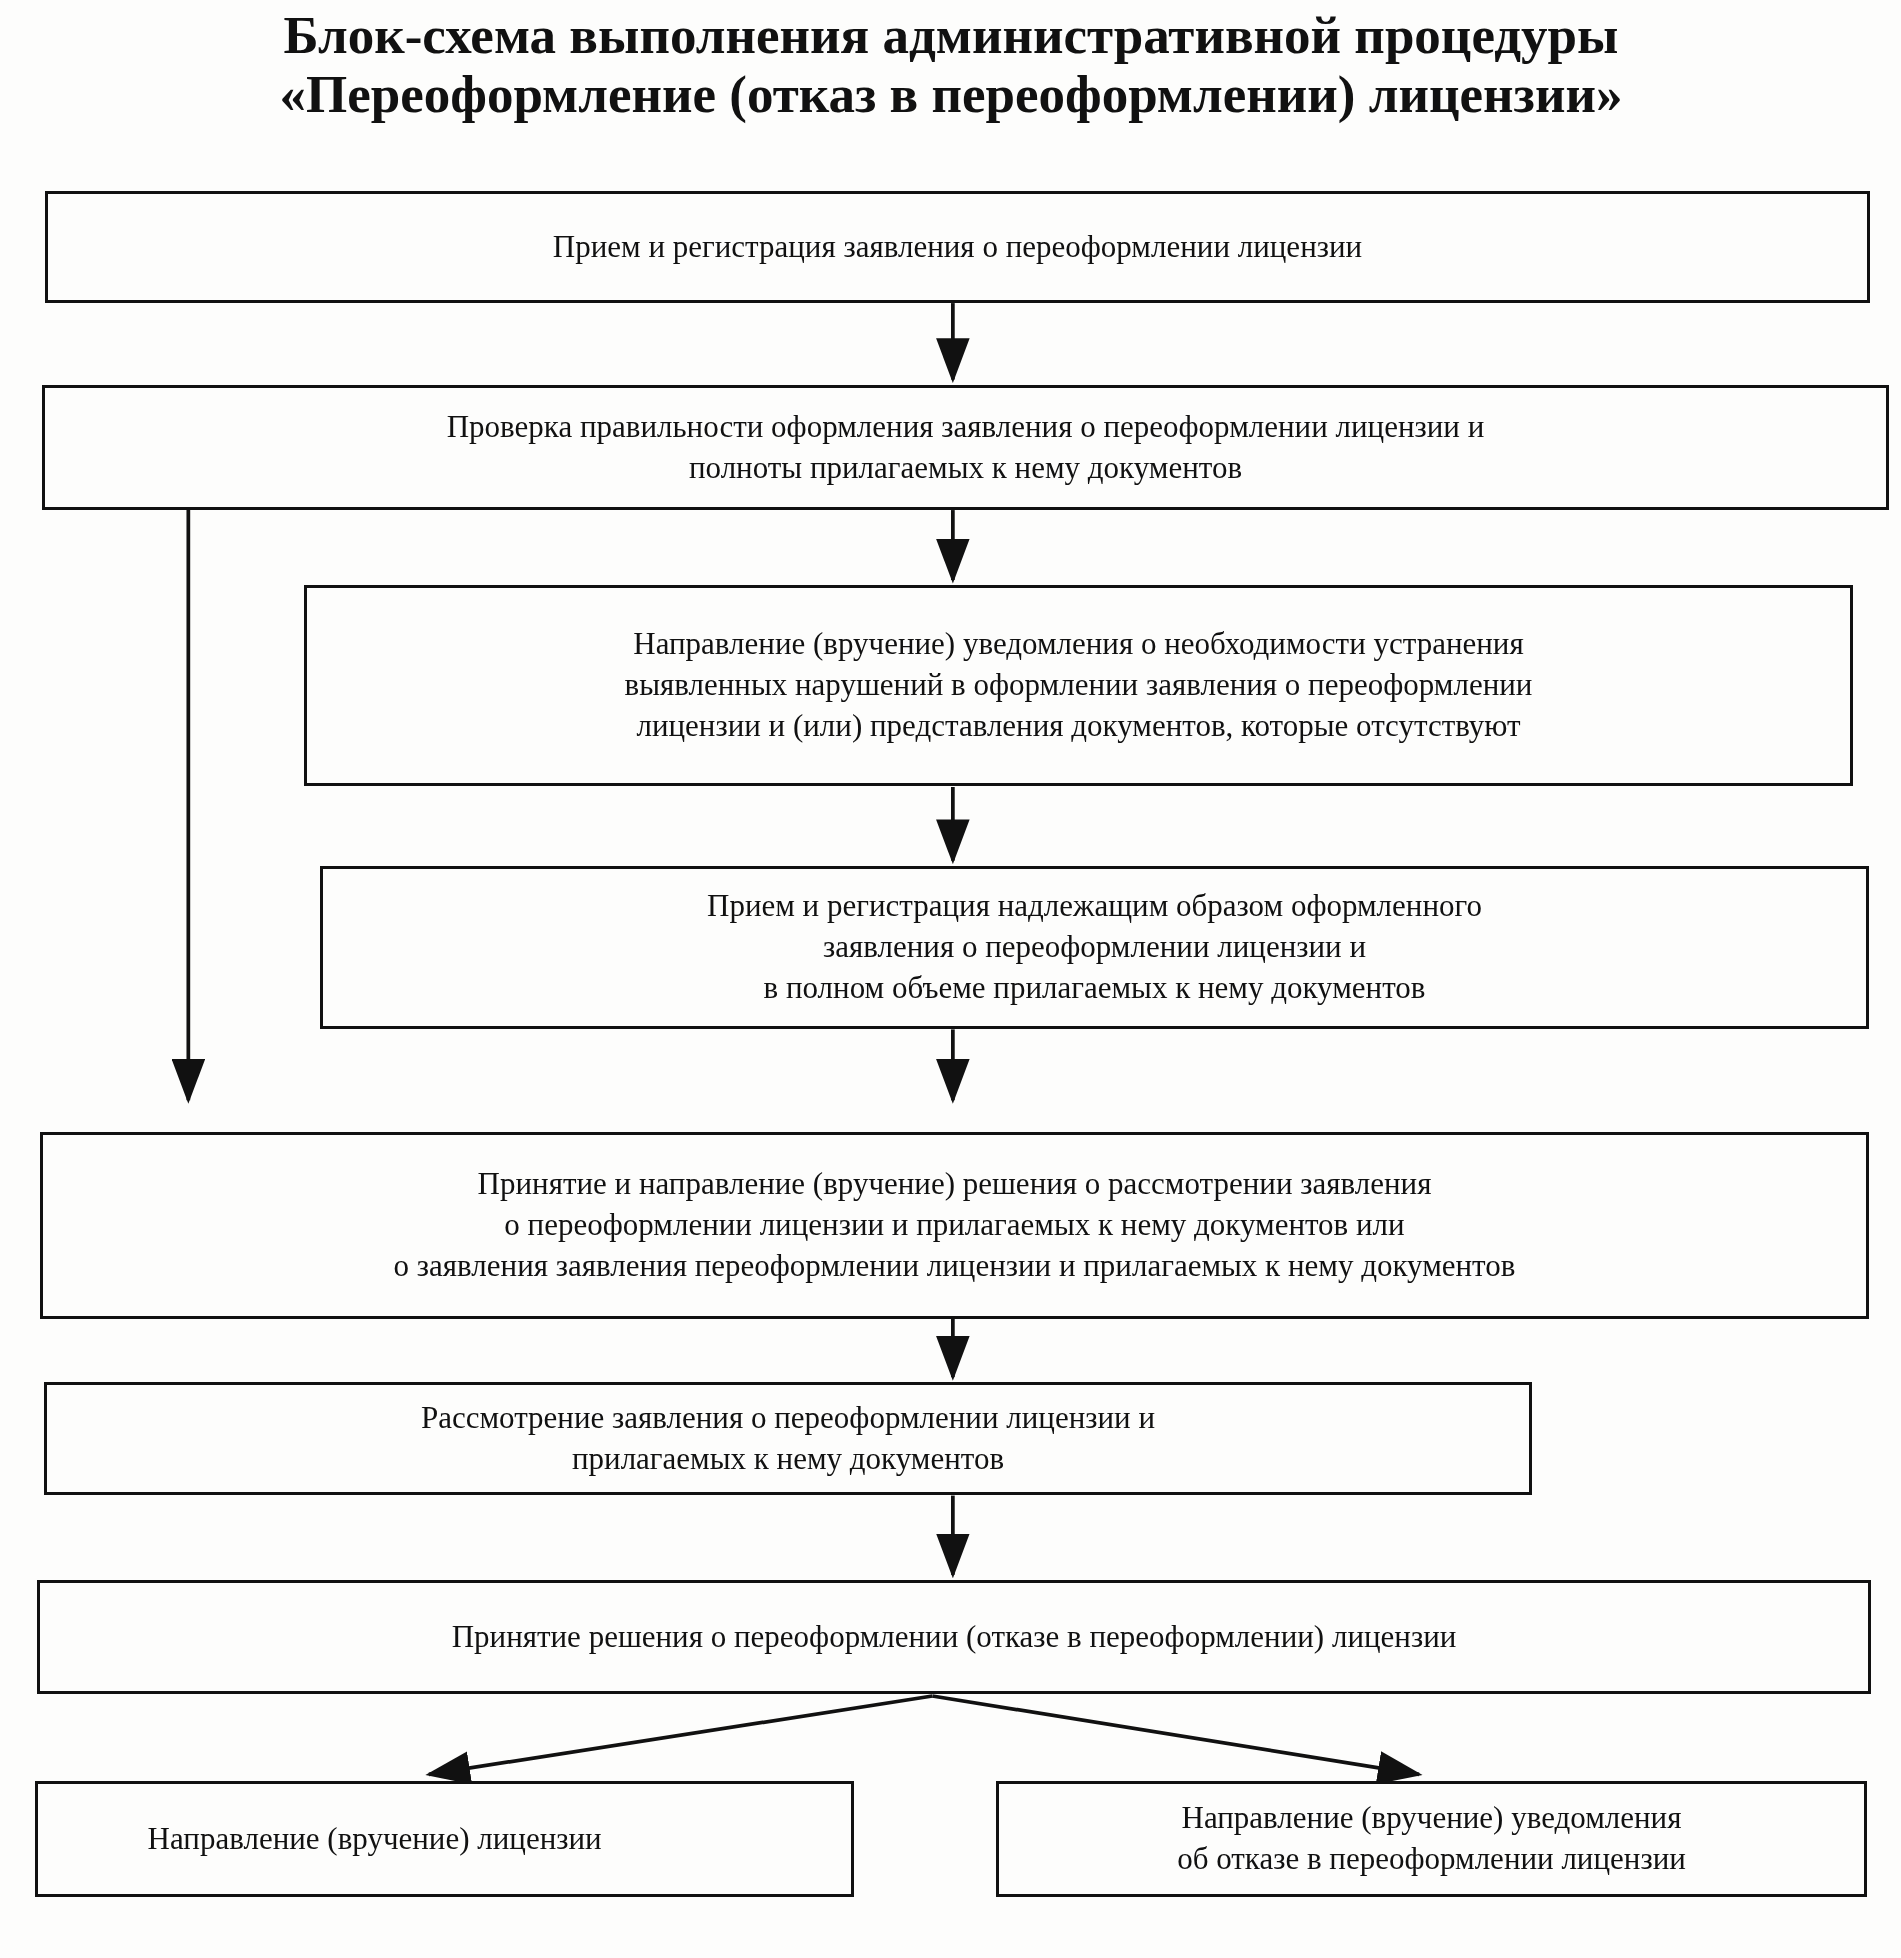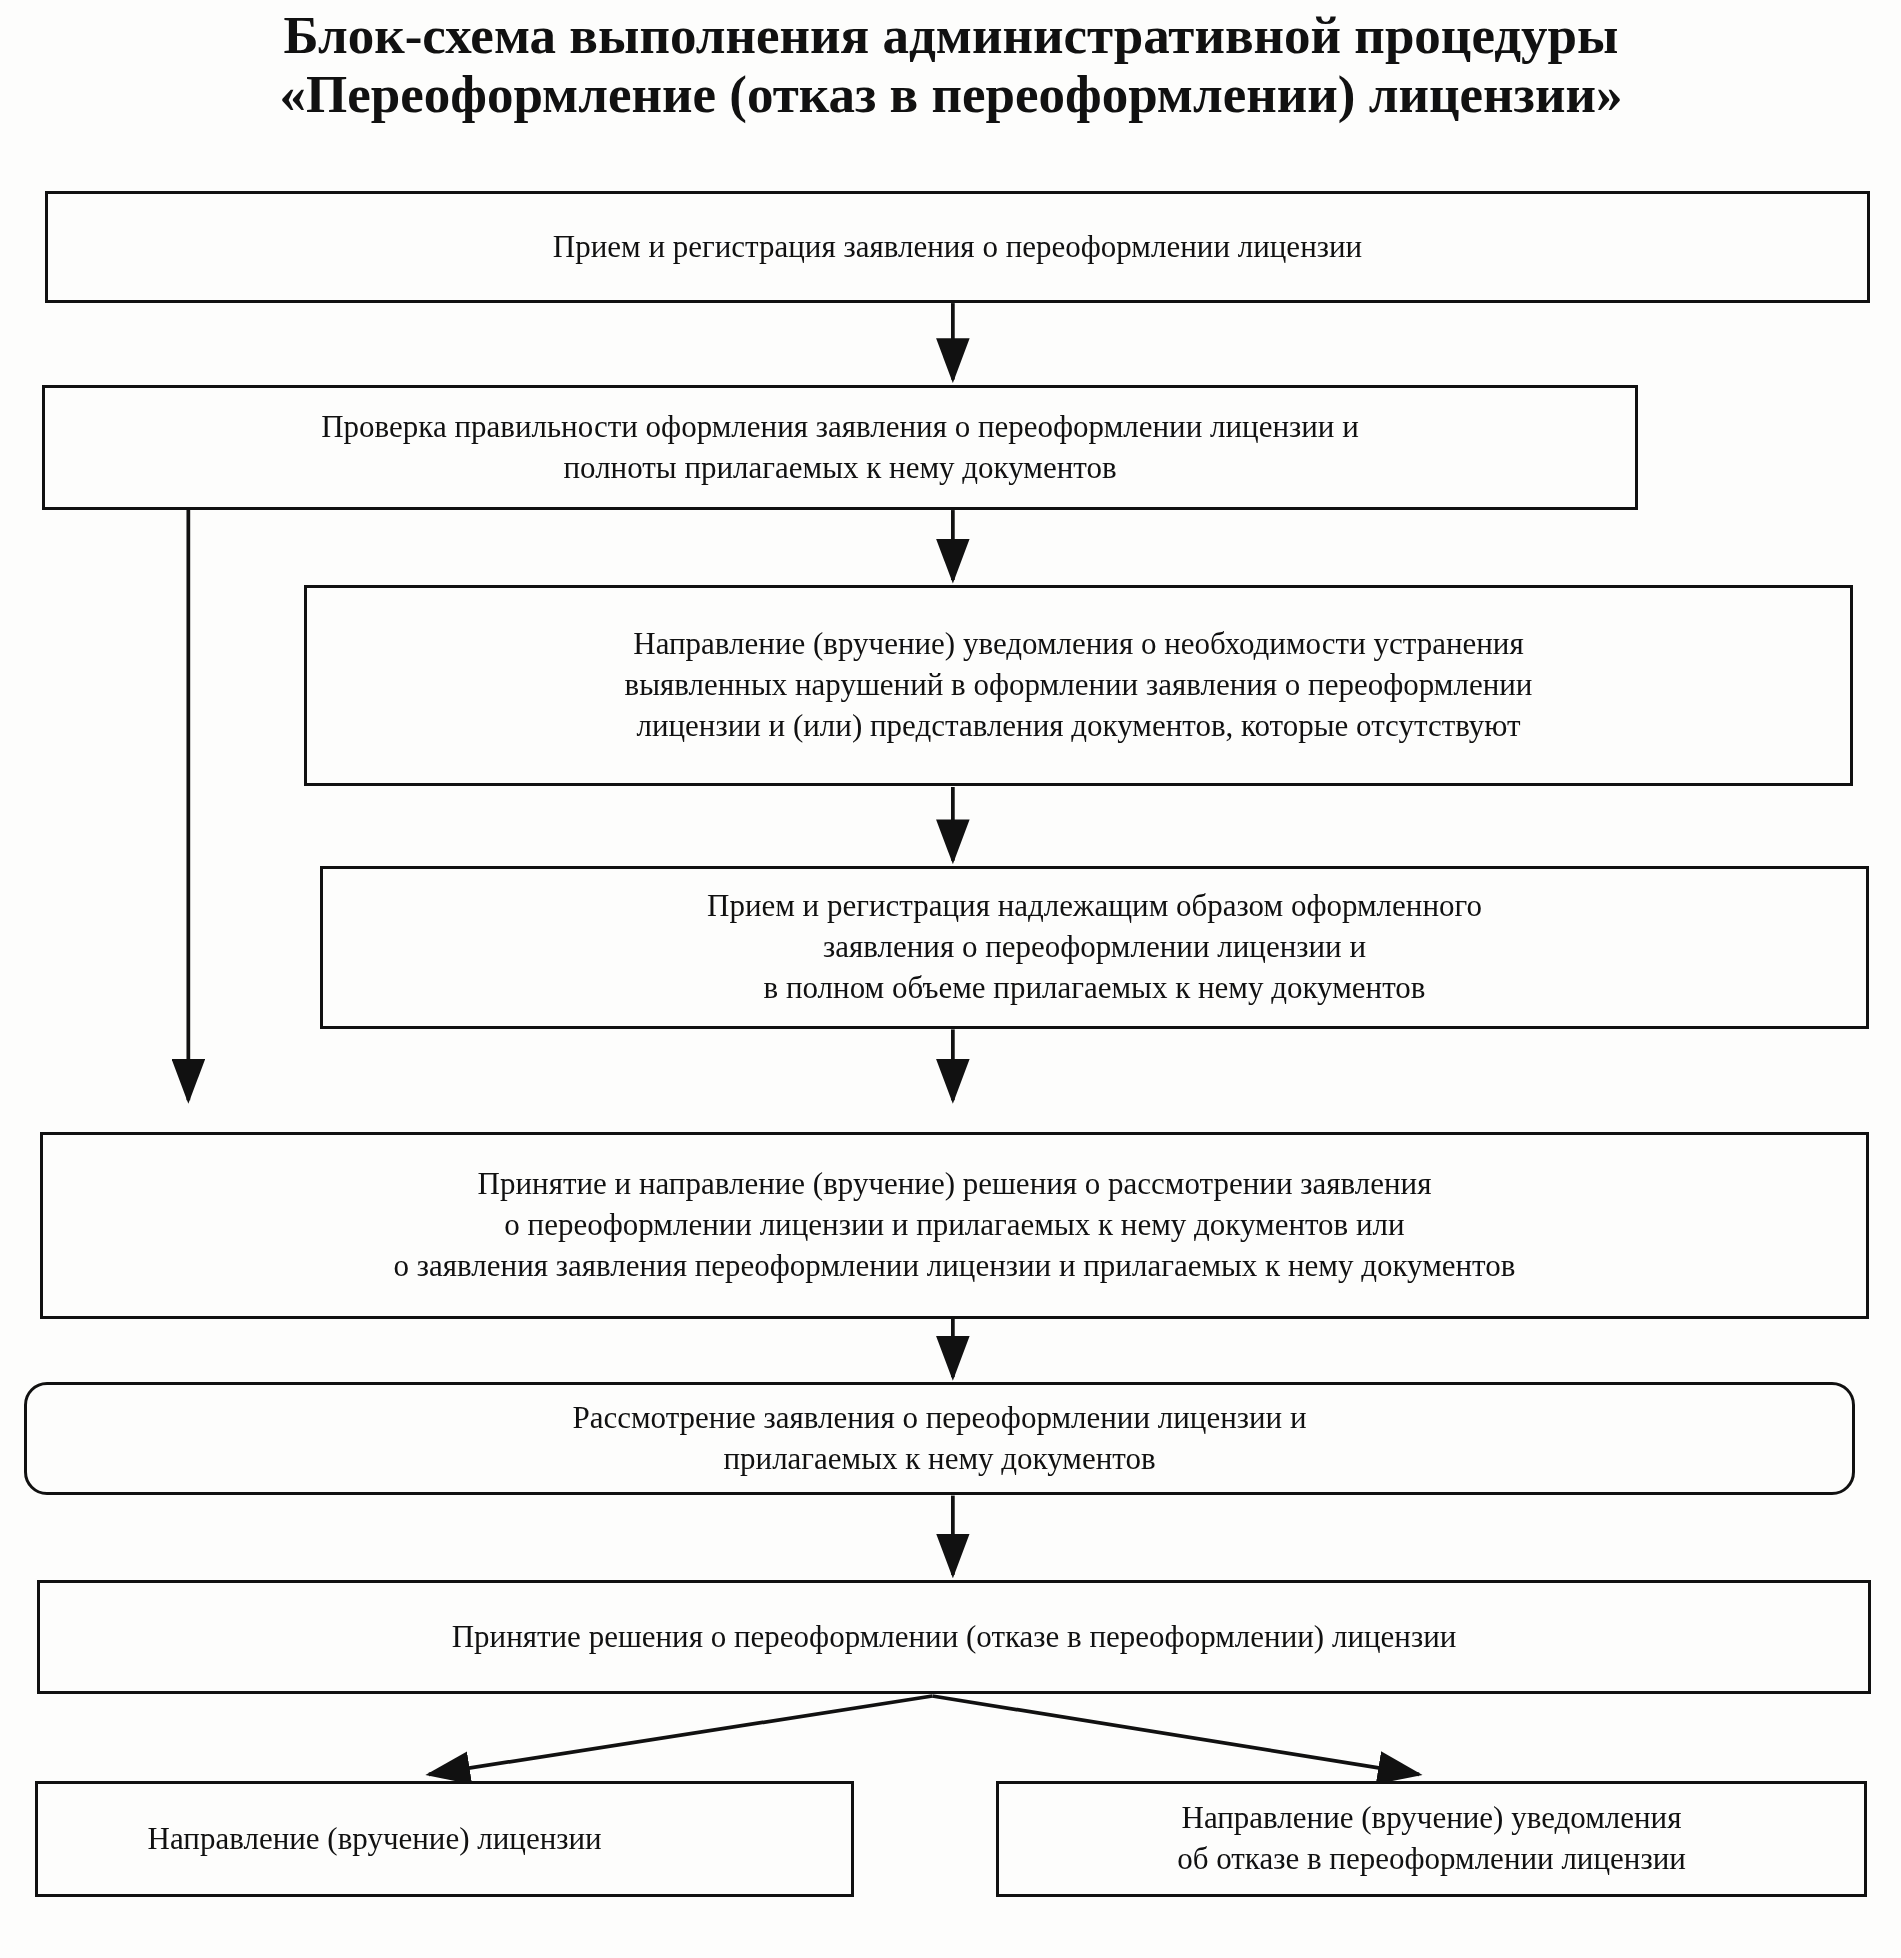--- a/index.html
+++ b/index.html
@@ -33,25 +33,25 @@
     align-items:center;
     text-align:center;
     font-size:31px;
     line-height:1.32;
     z-index:2;
     padding:3.7px 9.3px;
   }
   .flow-box .ln{white-space:nowrap;}
   
   #box1{top:191px;left:45px;width:1825px;height:112px;}
-  #box2{top:385px;left:42px;width:1596px;height:125px;}
+  #box2{top:385px;left:42px;width:1847px;height:125px;}
   #box3{top:585px;left:304px;width:1549px;height:201px;}
   #box4{top:866px;left:320px;width:1549px;height:163px;}
   #box5{top:1132px;left:40px;width:1829px;height:187px;}
-  #box6{top:1382px;left:24px;width:1831px;height:113px;border-radius:23px;}
+  #box6{top:1382px;left:44px;width:1488px;height:113px;}
   #box7{top:1580px;left:37px;width:1834px;height:114px;align-items:center;}
   #box8{top:1781px;left:35px;width:819px;height:116px;padding-right:149px;}
   #box9{top:1781px;left:996px;width:871px;height:116px;}
   .arrows{
     position:absolute;top:0;left:0;width:1902px;height:1959px;
     z-index:1;
   }
   .arrows line{stroke:var(--ink);stroke-width:4px;}
 </style>
 </head>

